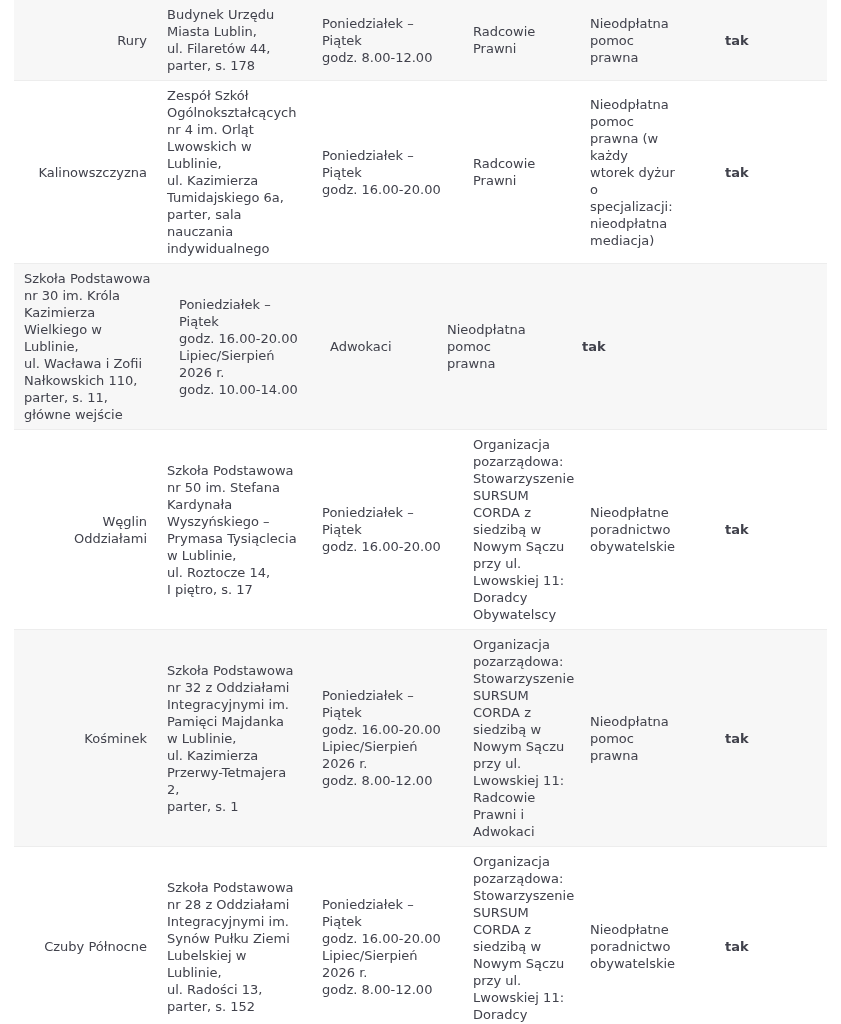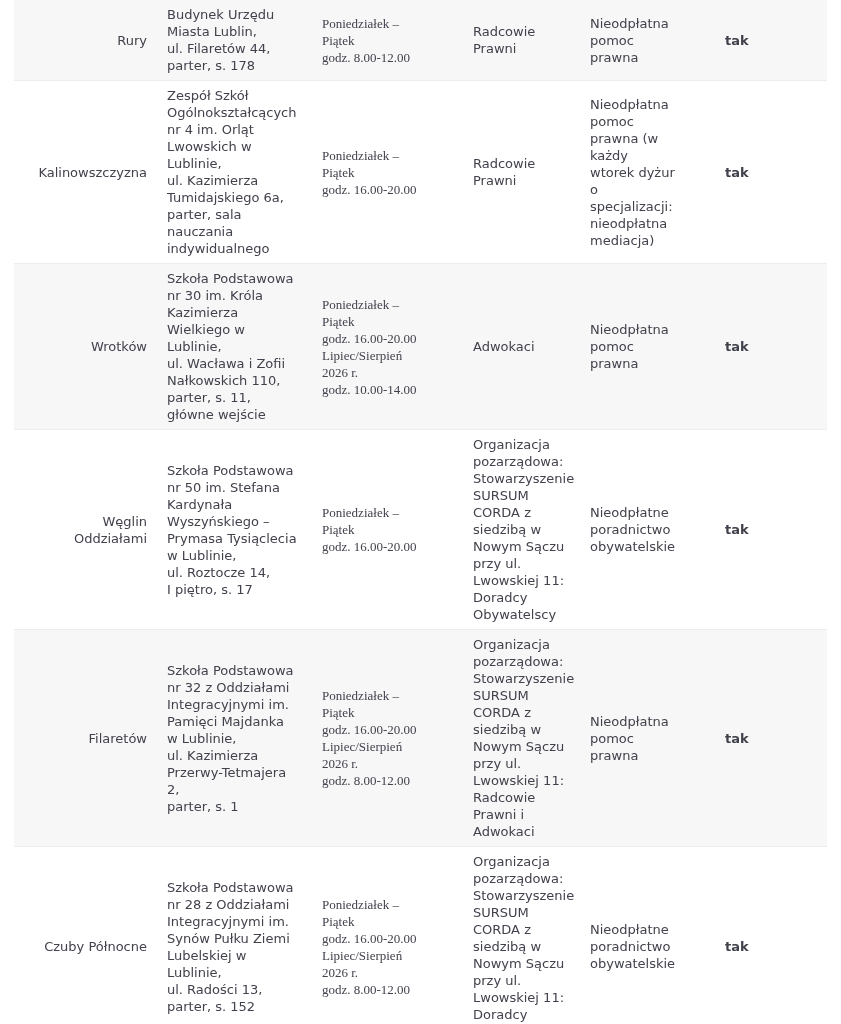--- a/index.html
+++ b/index.html
@@ -27,21 +27,21 @@
     font-size: 13px;
     line-height: 17px;
     color: #41424c;
     padding: 6px 10px;
     white-space: pre-line;
     flex: 0 0 auto;
     overflow: visible;
   }
   .col-district { width: 143px; padding-left: 17px; text-align: right; }
   .col-address  { width: 155px; }
-  .col-schedule { width: 151px; font-family: Liberation Serif, serif; }
+  .col-schedule { width: 151px; }
   .col-provider { width: 117px; }
   .col-aidtype  { width: 135px; }
   .col-avail    { width: 112px; font-weight: bold; }
 </style>
 </head>
 <body>
 
 <div class="table-wrap">
 
   <div class="row shaded">
@@ -84,21 +84,20 @@
 każdy
 wtorek dyżur
 o
 specjalizacji:
 nieodpłatna
 mediacja)</div>
     <div class="cell col-avail">tak</div>
   </div>
 
   <div class="row shaded">
-    <div class="cell col-district">Wrotków</div>
     <div class="cell col-address">Szkoła Podstawowa
 nr 30 im. Króla
 Kazimierza
 Wielkiego w
 Lublinie,
 ul. Wacława i Zofii
 Nałkowskich 110,
 parter, s. 11,
 główne wejście</div>
     <div class="cell col-schedule">Poniedziałek –
@@ -139,21 +138,21 @@
 Lwowskiej 11:
 Doradcy
 Obywatelscy</div>
     <div class="cell col-aidtype">Nieodpłatne
 poradnictwo
 obywatelskie</div>
     <div class="cell col-avail">tak</div>
   </div>
 
   <div class="row shaded">
-    <div class="cell col-district">Filaretów</div>
+    <div class="cell col-district">Kośminek</div>
     <div class="cell col-address">Szkoła Podstawowa
 nr 32 z Oddziałami
 Integracyjnymi im.
 Pamięci Majdanka
 w Lublinie,
 ul. Kazimierza
 Przerwy-Tetmajera
 2,
 parter, s. 1</div>
     <div class="cell col-schedule">Poniedziałek –

